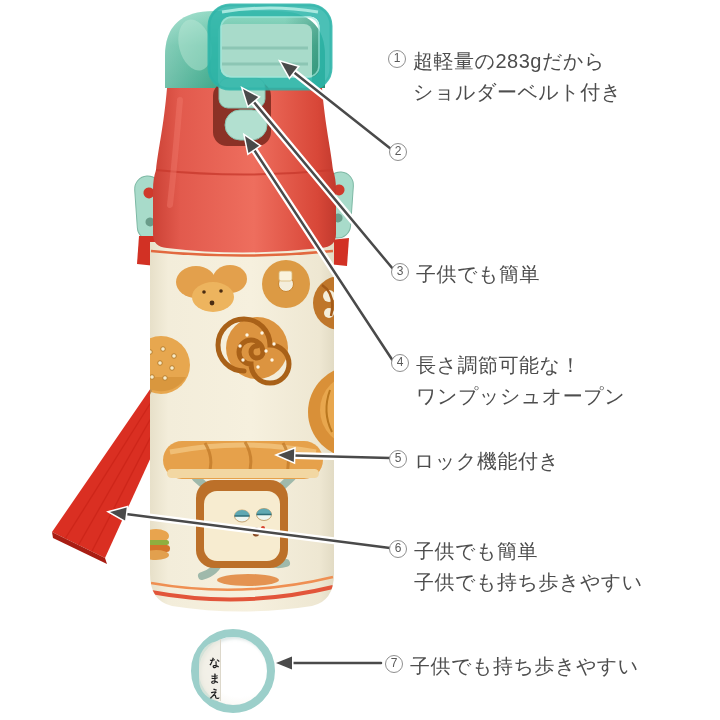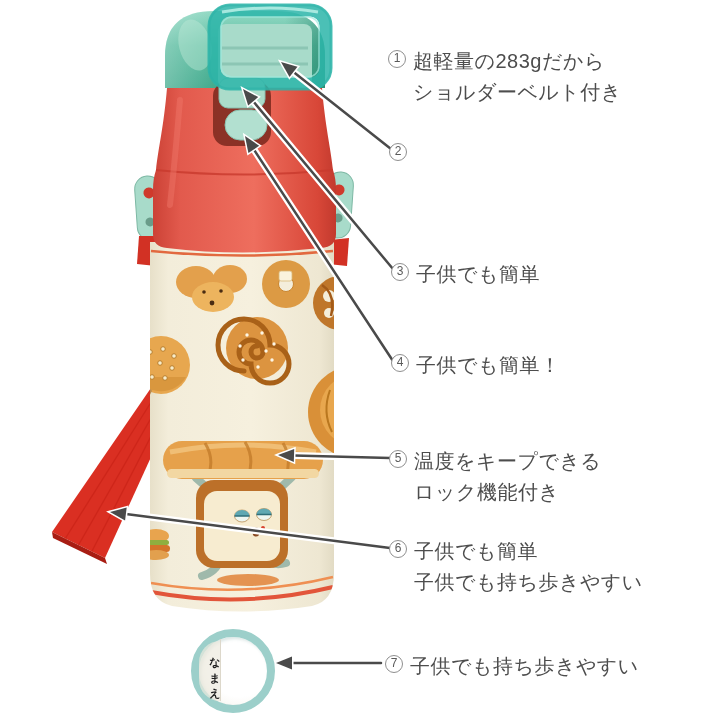--- a/index.html
+++ b/index.html
@@ -260,28 +260,28 @@
 <div class="ann" style="top:259px;left:391px">
   <span class="num">3</span>
   <div class="lines">
     <div>子供でも簡単</div>
   </div>
 </div>
 
 <div class="ann" style="top:350px;left:391px">
   <span class="num">4</span>
   <div class="lines">
-    <div>子供でも簡単！</div>
+    <div>長さ調節可能な！</div>
+    <div>ワンプッシュオープン</div>
   </div>
 </div>
 
 <div class="ann" style="top:446px;left:389px">
   <span class="num">5</span>
   <div class="lines">
-    <div>温度をキープできる</div>
     <div>ロック機能付き</div>
   </div>
 </div>
 
 <div class="ann" style="top:536px;left:389px">
   <span class="num">6</span>
   <div class="lines">
     <div>子供でも簡単</div>
     <div>子供でも持ち歩きやすい</div>
   </div>

